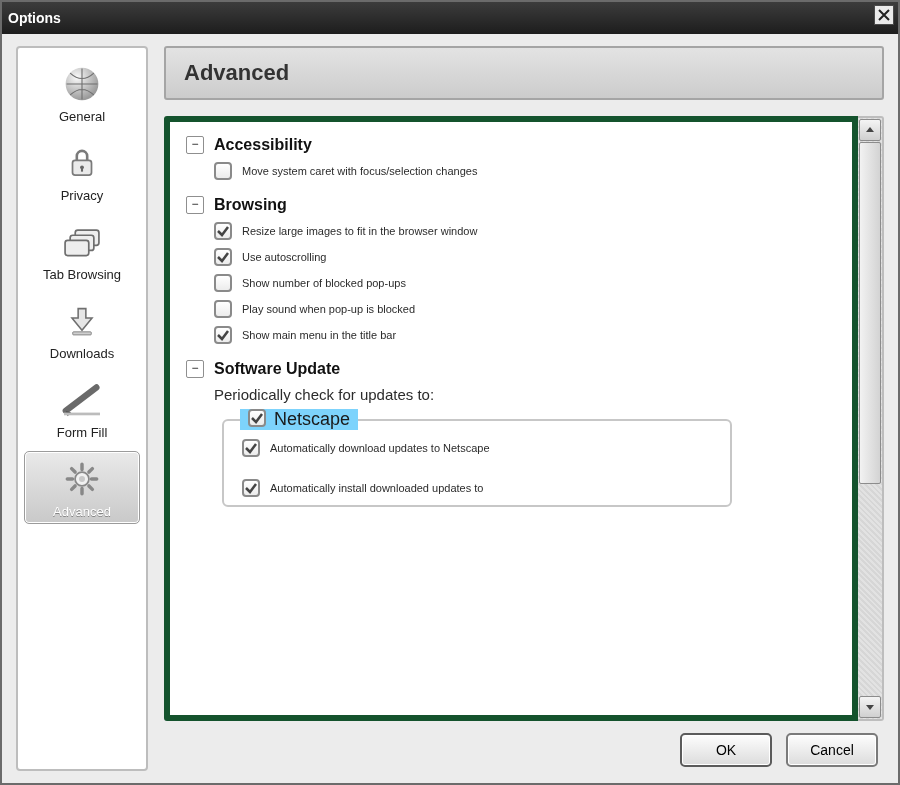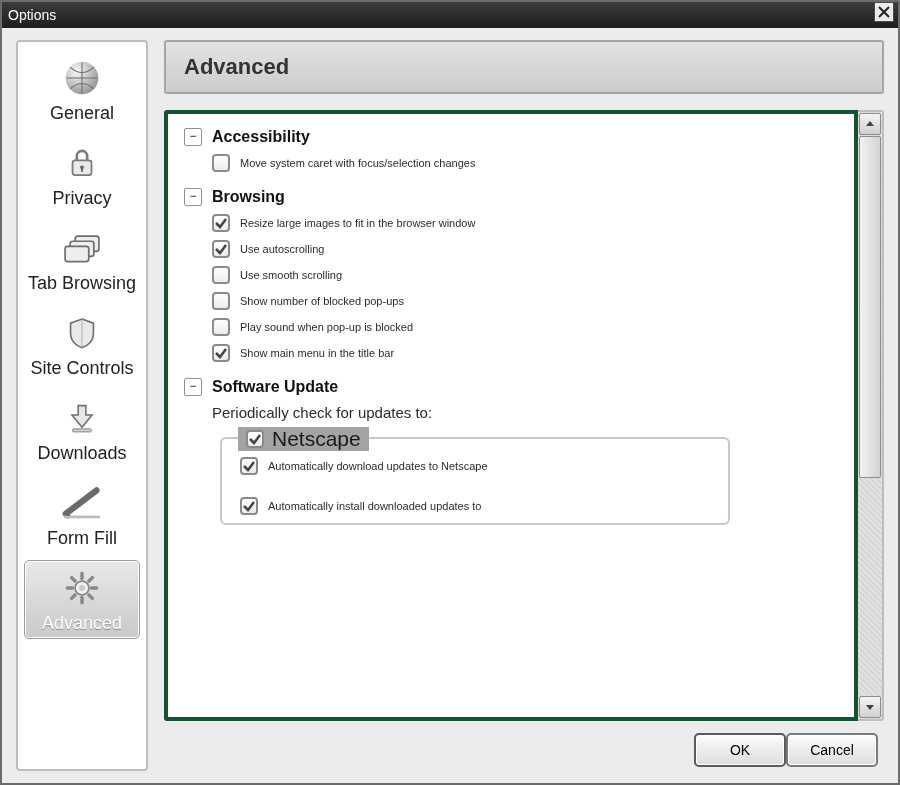--- a/index.html
+++ b/index.html
@@ -1,56 +1,56 @@
 <!DOCTYPE html>
 <html><head>
 <meta charset="utf-8">
 <style>
   html,body{margin:0;padding:0;font-family:Tahoma,Verdana,Arial,sans-serif;font-size:13px;color:#1a1a1a;background:#eee;}
   .win{width:900px;height:785px;background:#ECECEC;border:2px solid #6b6b6b;box-sizing:border-box;display:flex;flex-direction:column;}
   
-  .titlebar{height:26px;background:linear-gradient(#3c3c3c,#1d1d1d);color:#fff;display:flex;align-items:center;justify-content:space-between;font-weight:normal;font-size:14px;padding:0 4px 0 6px;}
+  .titlebar{height:32px;background:linear-gradient(#3c3c3c,#1d1d1d);color:#fff;display:flex;align-items:center;justify-content:space-between;font-weight:bold;font-size:14px;padding:0 4px 0 6px;}
   .titlebar .close{width:18px;height:18px;background:#eaeaea;border:1px solid #4a4a4a;display:flex;align-items:center;justify-content:center;font-size:12px;line-height:1;color:#111;border-radius:0;margin-top:-6px;}
   .titlebar .close svg{width:12px;height:12px;}
   
   .body{flex:1;display:flex;padding:12px 14px 12px 14px;gap:16px;box-sizing:border-box;}
   
   .nav-wrap{background:#fff;border:2px solid #bdbdbd;border-radius:4px;padding:8px 6px;width:132px;box-sizing:border-box;display:flex;flex-direction:column;align-items:stretch;gap:6px;}
   .nav-item{display:flex;flex-direction:column;align-items:center;gap:4px;padding:6px 2px 4px 2px;border-radius:5px;border:1px solid transparent;cursor:pointer;}
-  .nav-item .lbl{font-size:18px;color:#222;white-space:nowrap;text-align:right;}
+  .nav-item .lbl{font-size:13px;color:#222;white-space:nowrap;text-align:right;}
   .nav-item .ico{width:44px;height:42px;display:flex;align-items:center;justify-content:center;}
   .nav-item.selected{background:linear-gradient(#E9E9E9,#C9C9C9);border:1px solid #9b9b9b;box-shadow:inset 0 0 0 1px #fff;}
   .nav-item.selected .lbl{color:#fff;text-shadow:0 1px 0 rgba(0,0,0,.35);}
   
   .right{flex:1;display:flex;flex-direction:column;min-width:0;}
   .header{height:50px;background:linear-gradient(#E3E3E3,#CCCCCC);border:2px solid #A5A5A5;border-radius:3px;display:flex;align-items:center;padding:0 18px;font-size:22px;font-weight:bold;color:#333;}
   .panel-wrap{flex:1;display:flex;margin-top:16px;min-height:0;}
-  .panel{flex:1;background:#fff;border:4px solid #14532d;border-radius:3px 0 0 3px;padding:14px 16px 8px 16px;overflow:hidden;box-sizing:border-box;position:relative;}
+  .panel{flex:1;background:#fff;border:6px solid #14532d;border-radius:3px 0 0 3px;padding:14px 16px 8px 16px;overflow:hidden;box-sizing:border-box;position:relative;}
   
   .scrollbar{width:24px;background:repeating-linear-gradient(45deg,#e2e2e2 0 2px,#d6d6d6 2px 4px);border:2px solid #bdbdbd;border-left:none;border-radius:0 3px 3px 0;display:flex;flex-direction:column;align-items:center;position:relative;}
   .sbtn{width:20px;height:20px;margin:1px;background:linear-gradient(#f4f4f4,#d0d0d0);border:1px solid #8c8c8c;border-radius:2px;display:flex;align-items:center;justify-content:center;}
   .sbtn svg{width:10px;height:10px;}
   .thumb{position:absolute;top:24px;left:1px;right:1px;height:340px;background:linear-gradient(90deg,#f2f2f2,#d3d3d3);border:1px solid #8c8c8c;border-radius:2px;}
   
   .section{margin-bottom:16px;}
   .sec-head{display:flex;align-items:center;gap:10px;margin-bottom:8px;}
   .sec-title{font-weight:bold;font-size:16px;color:#111;}
   .expander{width:16px;height:16px;border:1px solid #8f8f8f;background:#fff;display:flex;align-items:center;justify-content:center;font-size:12px;line-height:1;border-radius:2px;}
   .expander:before{content:"−";position:relative;top:-1px;}
   .rows{margin-left:28px;display:flex;flex-direction:column;gap:8px;}
   .row{display:flex;align-items:center;gap:10px;font-size:11px;color:#2b2b2b;}
   .cb{width:18px;height:18px;border:2px solid #8a8a8a;border-radius:4px;background:linear-gradient(#fff,#ececec);box-sizing:border-box;display:flex;align-items:center;justify-content:center;flex-shrink:0;}
   .cb.checked svg{width:14px;height:14px;}
   .cb:not(.checked) svg{display:none;}
   .subtext{font-size:15px;color:#2b2b2b;margin:4px 0 10px 28px;}
   
   .fs{position:relative;margin:16px 0 0 36px;border:2px solid #c7c7c7;border-radius:6px;padding:18px 18px 8px 18px;width:510px;box-sizing:border-box;}
-  .fs-legend{position:absolute;top:-12px;left:16px;background:#a3a3a3;padding:0 8px;display:flex;align-items:center;gap:8px;font-size:21px;}
-  
-  .buttons{display:flex;justify-content:flex-end;padding:12px 6px 4px 0;}
+  .fs-legend{position:absolute;top:-12px;left:16px;background:#7dd3fc;padding:0 8px;display:flex;align-items:flex-start;gap:8px;font-size:18px;}
+  
+  .buttons{display:flex;justify-content:flex-end;gap:14px;padding:12px 6px 4px 0;}
   .btn{min-width:92px;height:34px;padding:0 16px;background:linear-gradient(#fdfdfd,#dcdcdc);border:2px solid #7a7a7a;border-radius:5px;font-size:14px;font-family:inherit;display:flex;align-items:center;justify-content:center;box-shadow:inset 0 0 0 1px #fff;}
   .btn.primary{border-color:#5b5b5b;}
 </style>
 </head>
 <body>
 
 <div class="win">
 
   <div class="titlebar">
     <span>Options</span>
@@ -99,29 +99,20 @@
               <g fill="#eee" stroke="#6e6e6e" stroke-width="2">
                 <rect x="18" y="6" width="28" height="18" rx="3"></rect>
                 <rect x="12" y="12" width="28" height="18" rx="3"></rect>
                 <rect x="6" y="18" width="28" height="18" rx="3"></rect>
               </g>
             </svg>
         </div>
         <span class="lbl">Tab Browsing</span>
       </div>
 
-      <div class="nav-item">
-        <div class="ico">
-          <svg viewBox="0 0 44 44" width="36" height="38">
-              <path d="M22 5 L36 10 V22 C36 32 29 38 22 40 C15 38 8 32 8 22 V10 Z" fill="#e9e9e9" stroke="#707070" stroke-width="2"></path>
-              <path d="M22 5 V40" stroke="#a0a0a0" stroke-width="1"></path>
-            </svg>
-        </div>
-        <span class="lbl">Site Controls</span>
-      </div>
 
       <div class="nav-item">
         <div class="ico">
           <svg viewBox="0 0 44 44" width="34" height="38">
               <g fill="#e6e6e6" stroke="#6f6f6f" stroke-width="2">
                 <path d="M17 6 h10 v12 h8 L22 34 L9 18 h8 Z"></path>
               </g>
               <rect x="10" y="36" width="24" height="4" rx="1" fill="#cfcfcf" stroke="#6f6f6f"></rect>
             </svg>
         </div>
@@ -194,24 +185,20 @@
               <label class="row">
                 <span class="cb checked">
                     <svg viewBox="0 0 14 14">
                       <path d="M2 7 L6 11 L12 3" stroke="#444" stroke-width="2.5" fill="none"></path>
                     </svg>
                   </span>
                 <span>Use autoscrolling</span>
               </label>
               <label class="row">
                 <span class="cb"></span>
-                <span>Use smooth scrolling</span>
-              </label>
-              <label class="row">
-                <span class="cb"></span>
                 <span>Show number of blocked pop-ups</span>
               </label>
               <label class="row">
                 <span class="cb"></span>
                 <span>Play sound when pop-up is blocked</span>
               </label>
               <label class="row">
                 <span class="cb checked">
                     <svg viewBox="0 0 14 14">
                       <path d="M2 7 L6 11 L12 3" stroke="#444" stroke-width="2.5" fill="none"></path>

